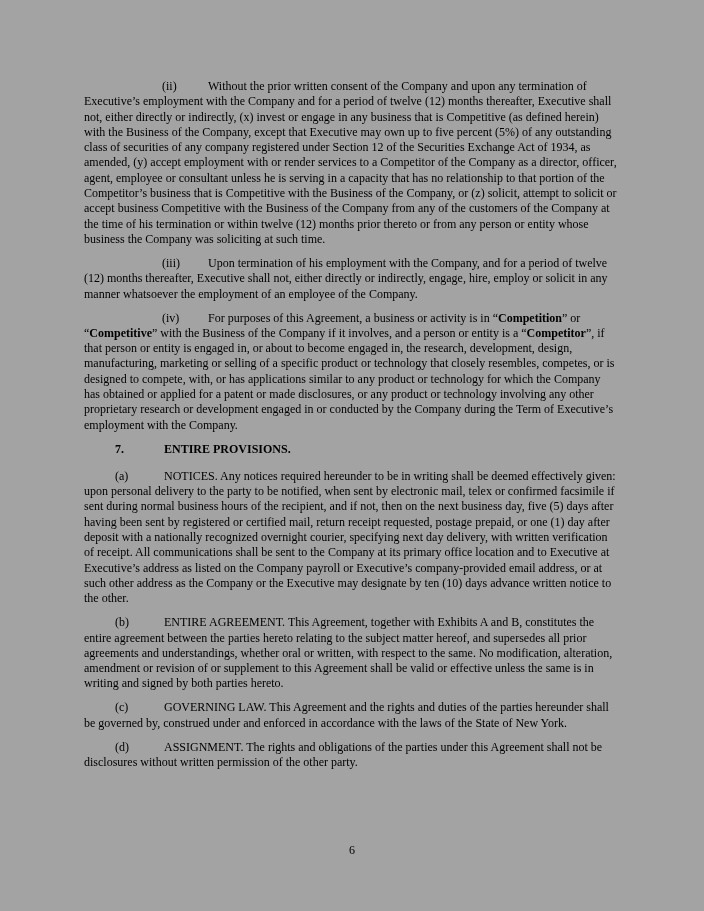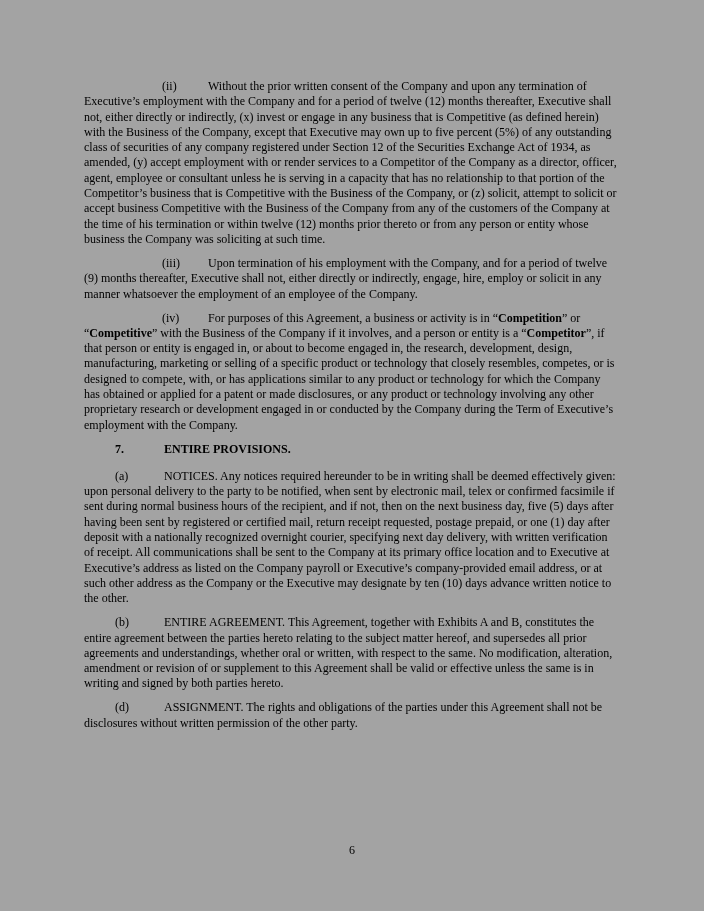--- a/index.html
+++ b/index.html
@@ -51,28 +51,29 @@
     text-align: center;
   }
 </style>
 </head>
 <body>
 
 <div class="page">
 
   <p class="para"><span class="lbl roman">(ii)</span><span>Without the prior written consent of the Company and upon any termination of Executive’s employment with the Company and for a period of twelve (12) months thereafter, Executive shall not, either directly or indirectly, (x) invest or engage in any business that is Competitive (as defined herein) with the Business of the Company, except that Executive may own up to five percent (5%) of any outstanding class of securities of any company registered under Section 12 of the Securities Exchange Act of 1934, as amended, (y) accept employment with or render services to a Competitor of the Company as a director, officer, agent, employee or consultant unless he is serving in a capacity that has no relationship to that portion of the Competitor’s business that is Competitive with the Business of the Company, or (z) solicit, attempt to solicit or accept business Competitive with the Business of the Company from any of the customers of the Company at the time of his termination or within twelve (12) months prior thereto or from any person or entity whose business the Company was soliciting at such time.</span></p>
 
-  <p class="para"><span class="lbl roman">(iii)</span><span>Upon termination of his employment with the Company, and for a period of twelve (9) months thereafter, Executive shall not, either directly or indirectly, engage, hire, employ or solicit in any manner whatsoever the employment of an employee of the Company.</span></p>
+  <p class="para"><span class="lbl roman">(iii)</span><span>Upon termination of his employment with the Company, and for a period of twelve (12) months thereafter, Executive shall not, either directly or indirectly, engage, hire, employ or solicit in any manner whatsoever the employment of an employee of the Company.</span></p>
 
   <p class="para"><span class="lbl roman">(iv)</span><span>For purposes of this Agreement, a business or activity is in “</span><span class="b">Competition</span><span>” or “</span><span class="b">Competitive</span><span>” with the Business of the Company if it involves, and a person or entity is a “</span><span class="b">Competitor</span><span>”, if that person or entity is engaged in, or about to become engaged in, the research, development, design, manufacturing, marketing or selling of a specific product or technology that closely resembles, competes, or is designed to compete, with, or has applications similar to any product or technology for which the Company has obtained or applied for a patent or made disclosures, or any product or technology involving any other proprietary research or development engaged in or conducted by the Company during the Term of Executive’s employment with the Company.</span></p>
 
   <p class="heading"><span class="lbl alpha">7.</span><span>ENTIRE PROVISIONS.</span></p>
 
   <p class="para"><span class="lbl alpha">(a)</span><span>NOTICES. Any notices required hereunder to be in writing shall be deemed effectively given:  upon personal delivery to the party to be notified,  when sent by electronic mail, telex or confirmed facsimile if sent during normal business hours of the recipient, and if not, then on the next business day,  five (5) days after having been sent by registered or certified mail, return receipt requested, postage prepaid, or  one (1) day after deposit with a nationally recognized overnight courier, specifying next day delivery, with written verification of receipt. All communications shall be sent to the Company at its primary office location and to Executive at Executive’s address as listed on the Company payroll or Executive’s company-provided email address, or at such other address as the Company or the Executive may designate by ten (10) days advance written notice to the other.</span></p>
 
   <p class="para"><span class="lbl alpha">(b)</span><span>ENTIRE AGREEMENT. This Agreement, together with Exhibits A and B, constitutes the entire agreement between the parties hereto relating to the subject matter hereof, and supersedes all prior agreements and understandings, whether oral or written, with respect to the same. No modification, alteration, amendment or revision of or supplement to this Agreement shall be valid or effective unless the same is in writing and signed by both parties hereto.</span></p>
 
+  <p class="para"><span class="lbl alpha">(c)</span><span>GOVERNING LAW. This Agreement and the rights and duties of the parties hereunder shall be governed by, construed under and enforced in accordance with the laws of the State of New York.</span></p>
 
   <p class="para"><span class="lbl alpha">(d)</span><span>ASSIGNMENT. The rights and obligations of the parties under this Agreement shall not be disclosures without written permission of the other party.</span></p>
 
   <div class="pagenum">6</div>
 
 </div>
 
 </body></html>

